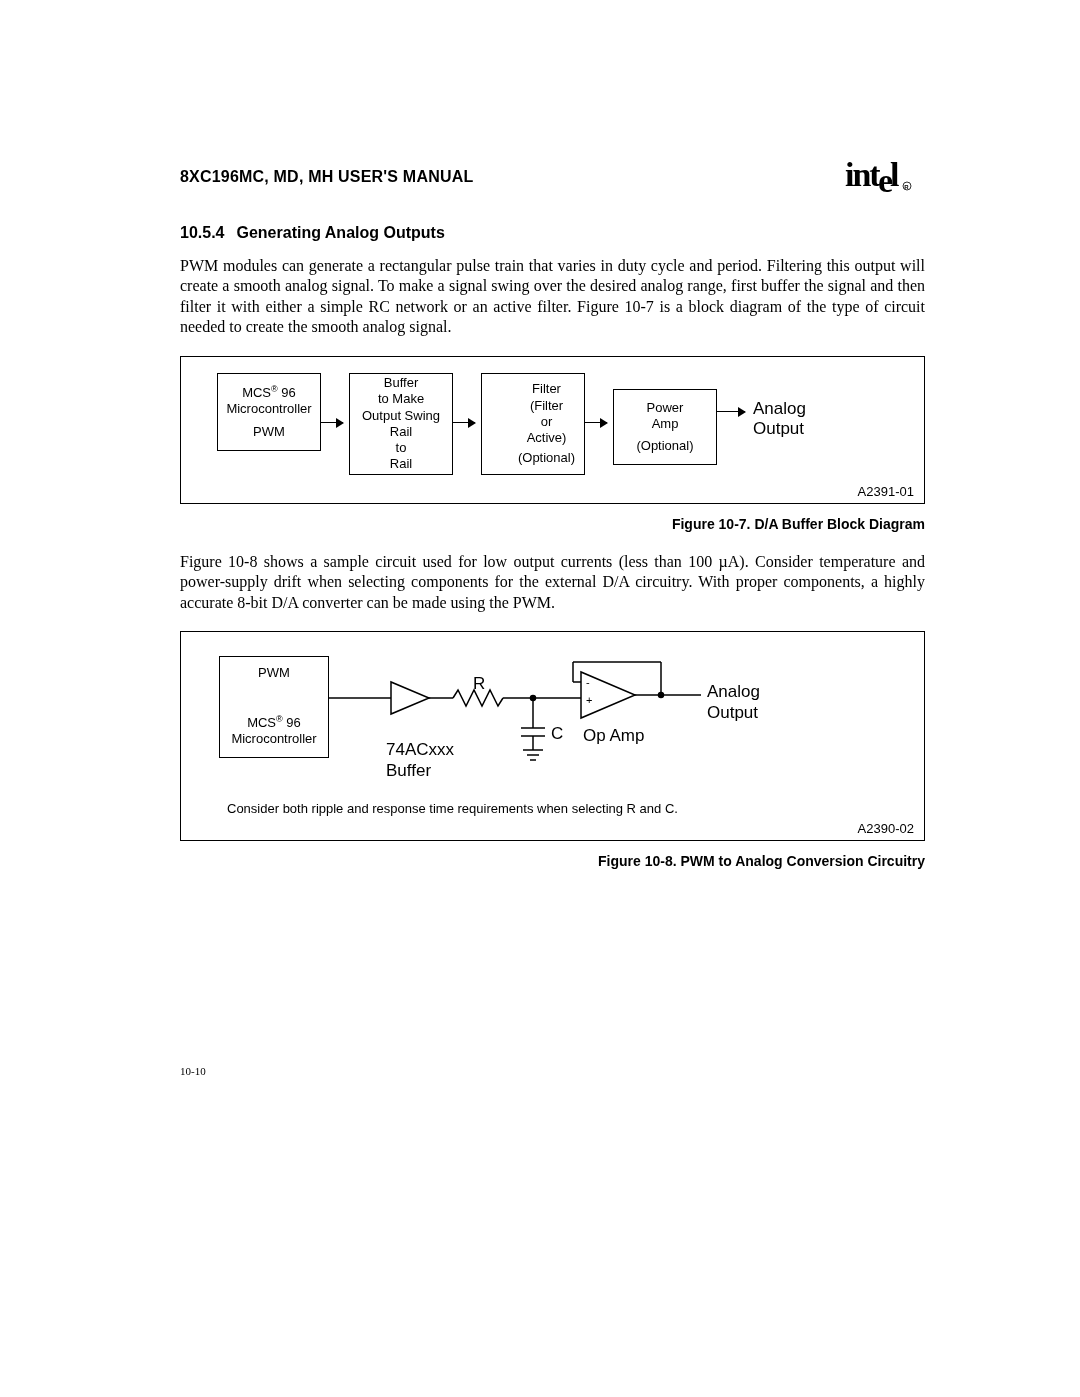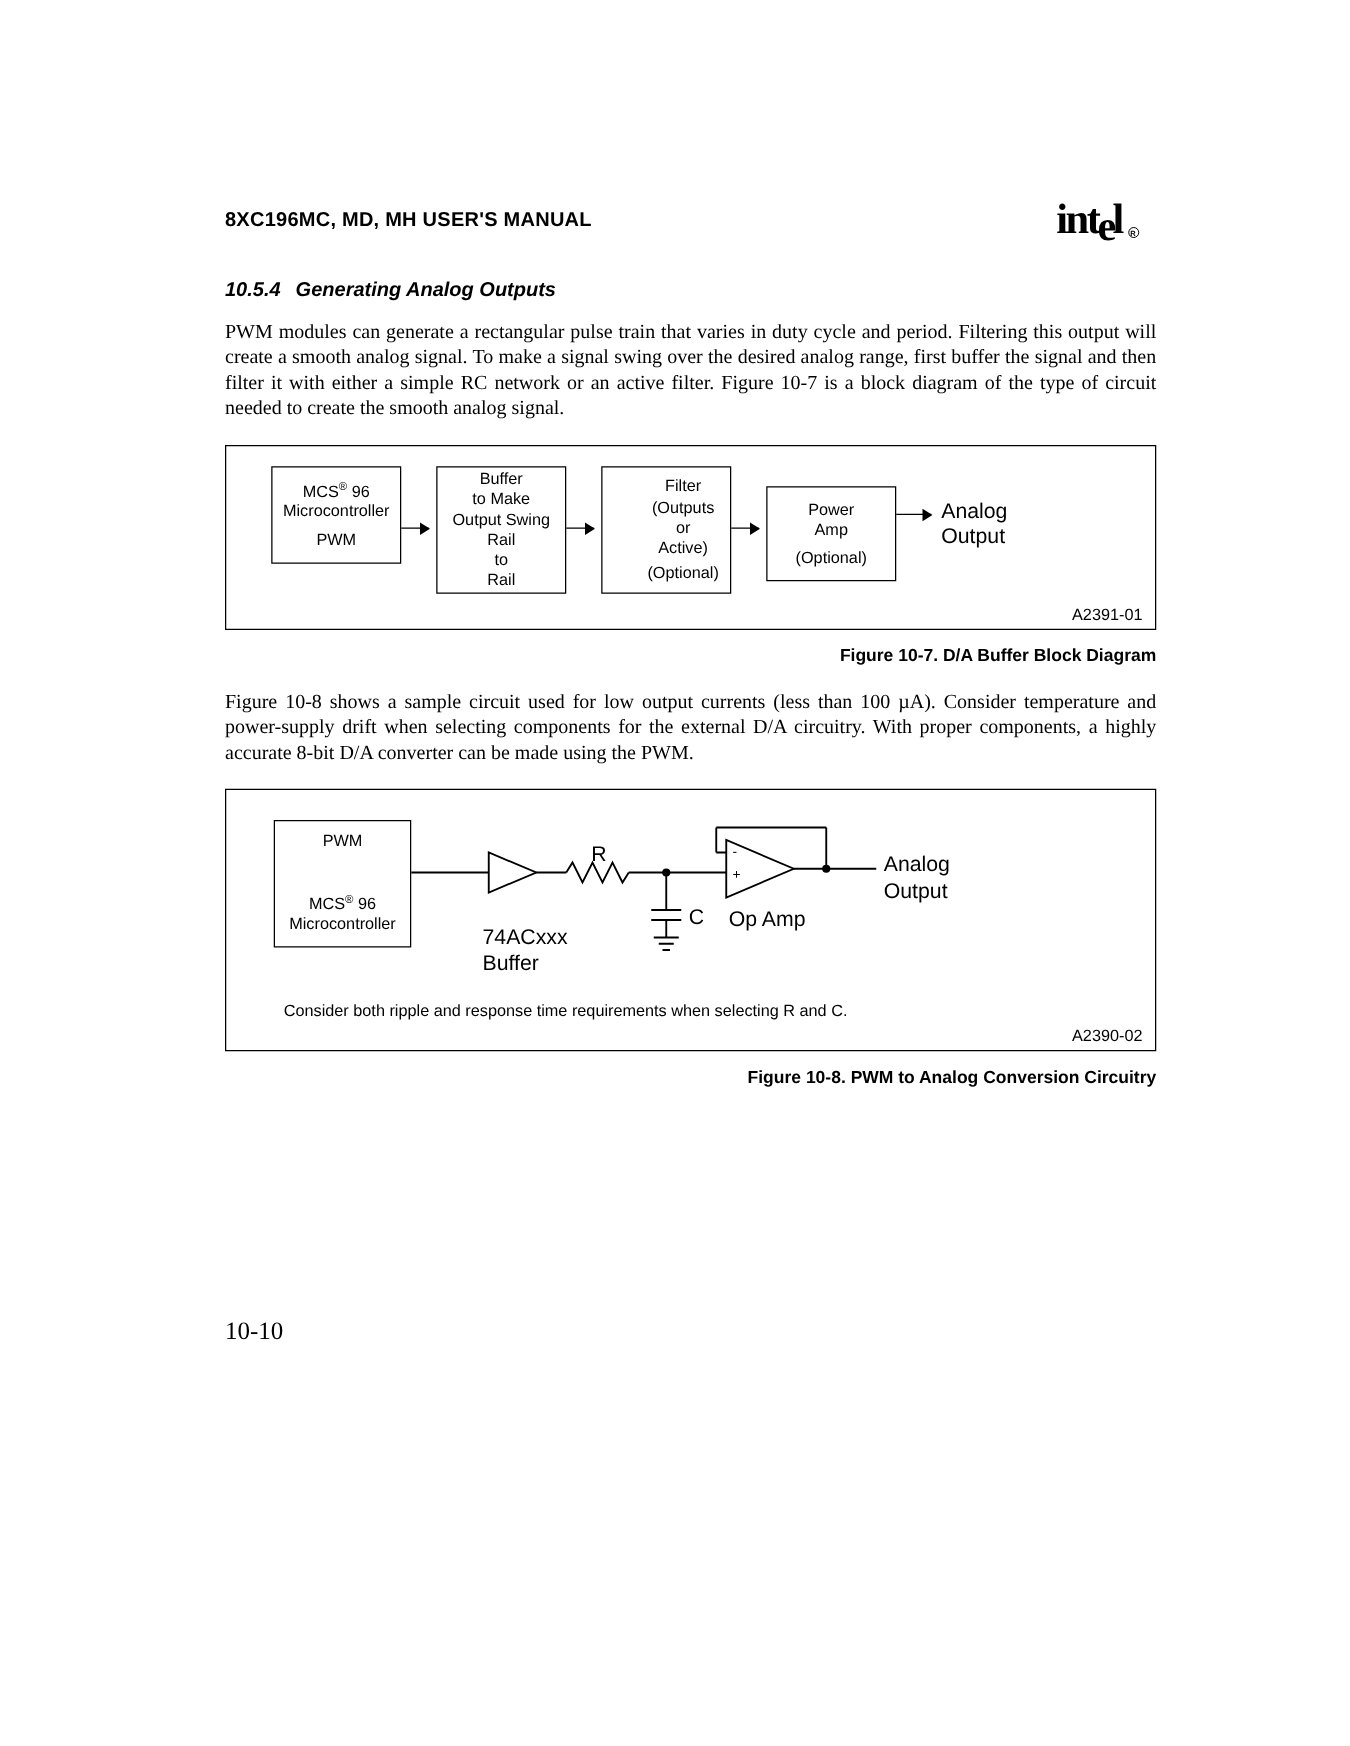--- a/index.html
+++ b/index.html
@@ -34,21 +34,20 @@
     font-weight: bold;
     letter-spacing: -2px;
     position: relative;
   }
   .logo svg { display: block; }
   .section-heading {
     font-family: Arial, Helvetica, sans-serif;
     font-weight: bold;
     font-size: 16px;
     margin: 24px 0 14px 0;
-    font-style: italic;
   }
   .section-num { margin-right: 12px; }
   .body-text {
     font-size: 16px;
     line-height: 1.28;
     text-align: justify;
     margin: 0 0 18px 0;
   }
   .figure-box {
     border: 1.5px solid #000;
@@ -113,21 +112,21 @@
   .note-line {
     position: absolute;
     left: 46px;
     bottom: 24px;
     font-size: 13px;
   }
   .page-num {
     position: absolute;
     left: 180px;
     bottom: 320px;
-    font-size: 20px;
+    font-size: 11px;
     font-family: "Times New Roman", serif;
   }
   
   .circuit-svg {
     position: absolute;
     left: 0;
     top: 0;
   }
   sup { font-size: 0.7em; }
 </style>
@@ -168,21 +167,21 @@
     <div class="block b2">
       <div>Buffer</div>
       <div>to Make</div>
       <div>Output Swing</div>
       <div>Rail</div>
       <div>to</div>
       <div>Rail</div>
     </div>
     <div class="block b3">
       <div>Filter</div>
-      <div>(Outputs</div>
+      <div>(Filter</div>
       <div>or</div>
       <div>Active)</div>
       <div style="height:4px"></div>
       <div>(Optional)</div>
     </div>
     <div class="block b4">
       <div>Power</div>
       <div>Amp</div>
       <div style="height:6px"></div>
       <div>(Optional)</div>

